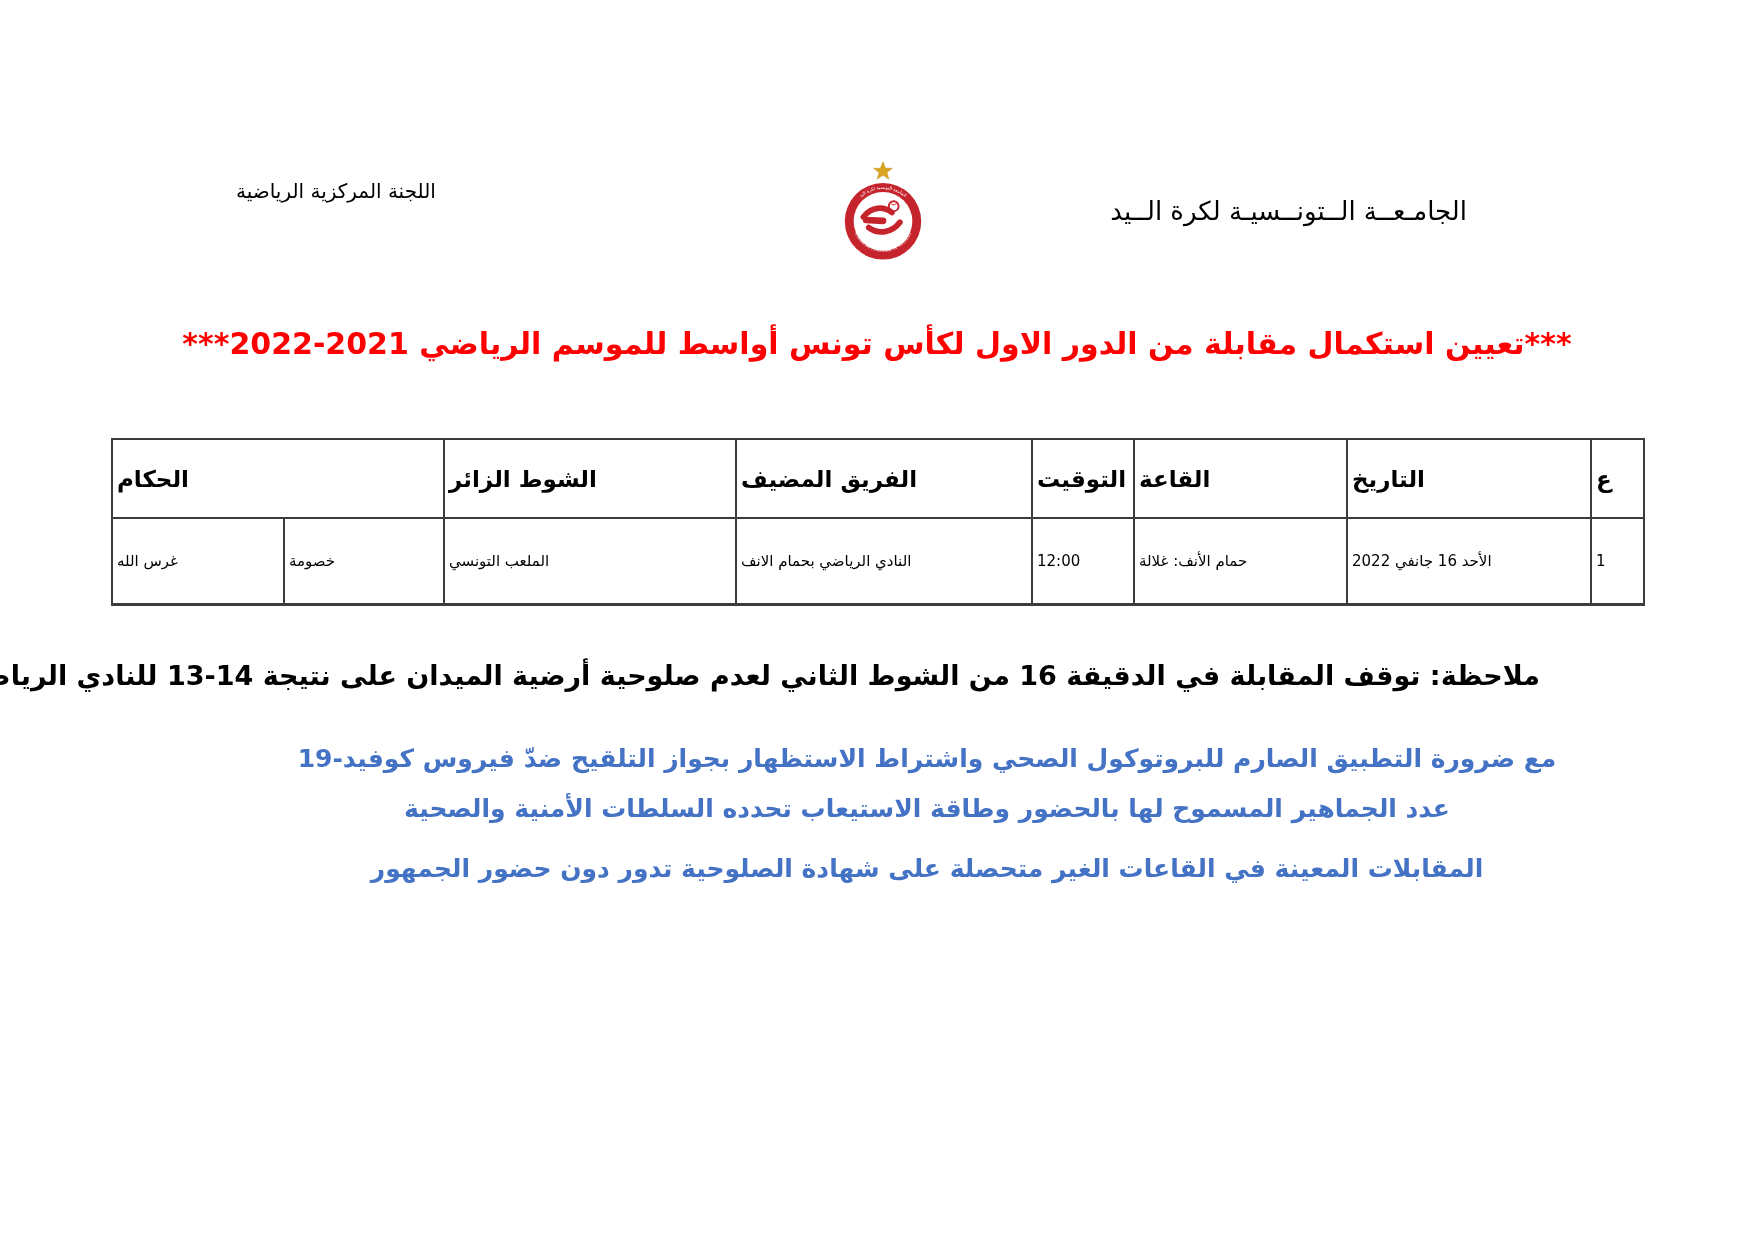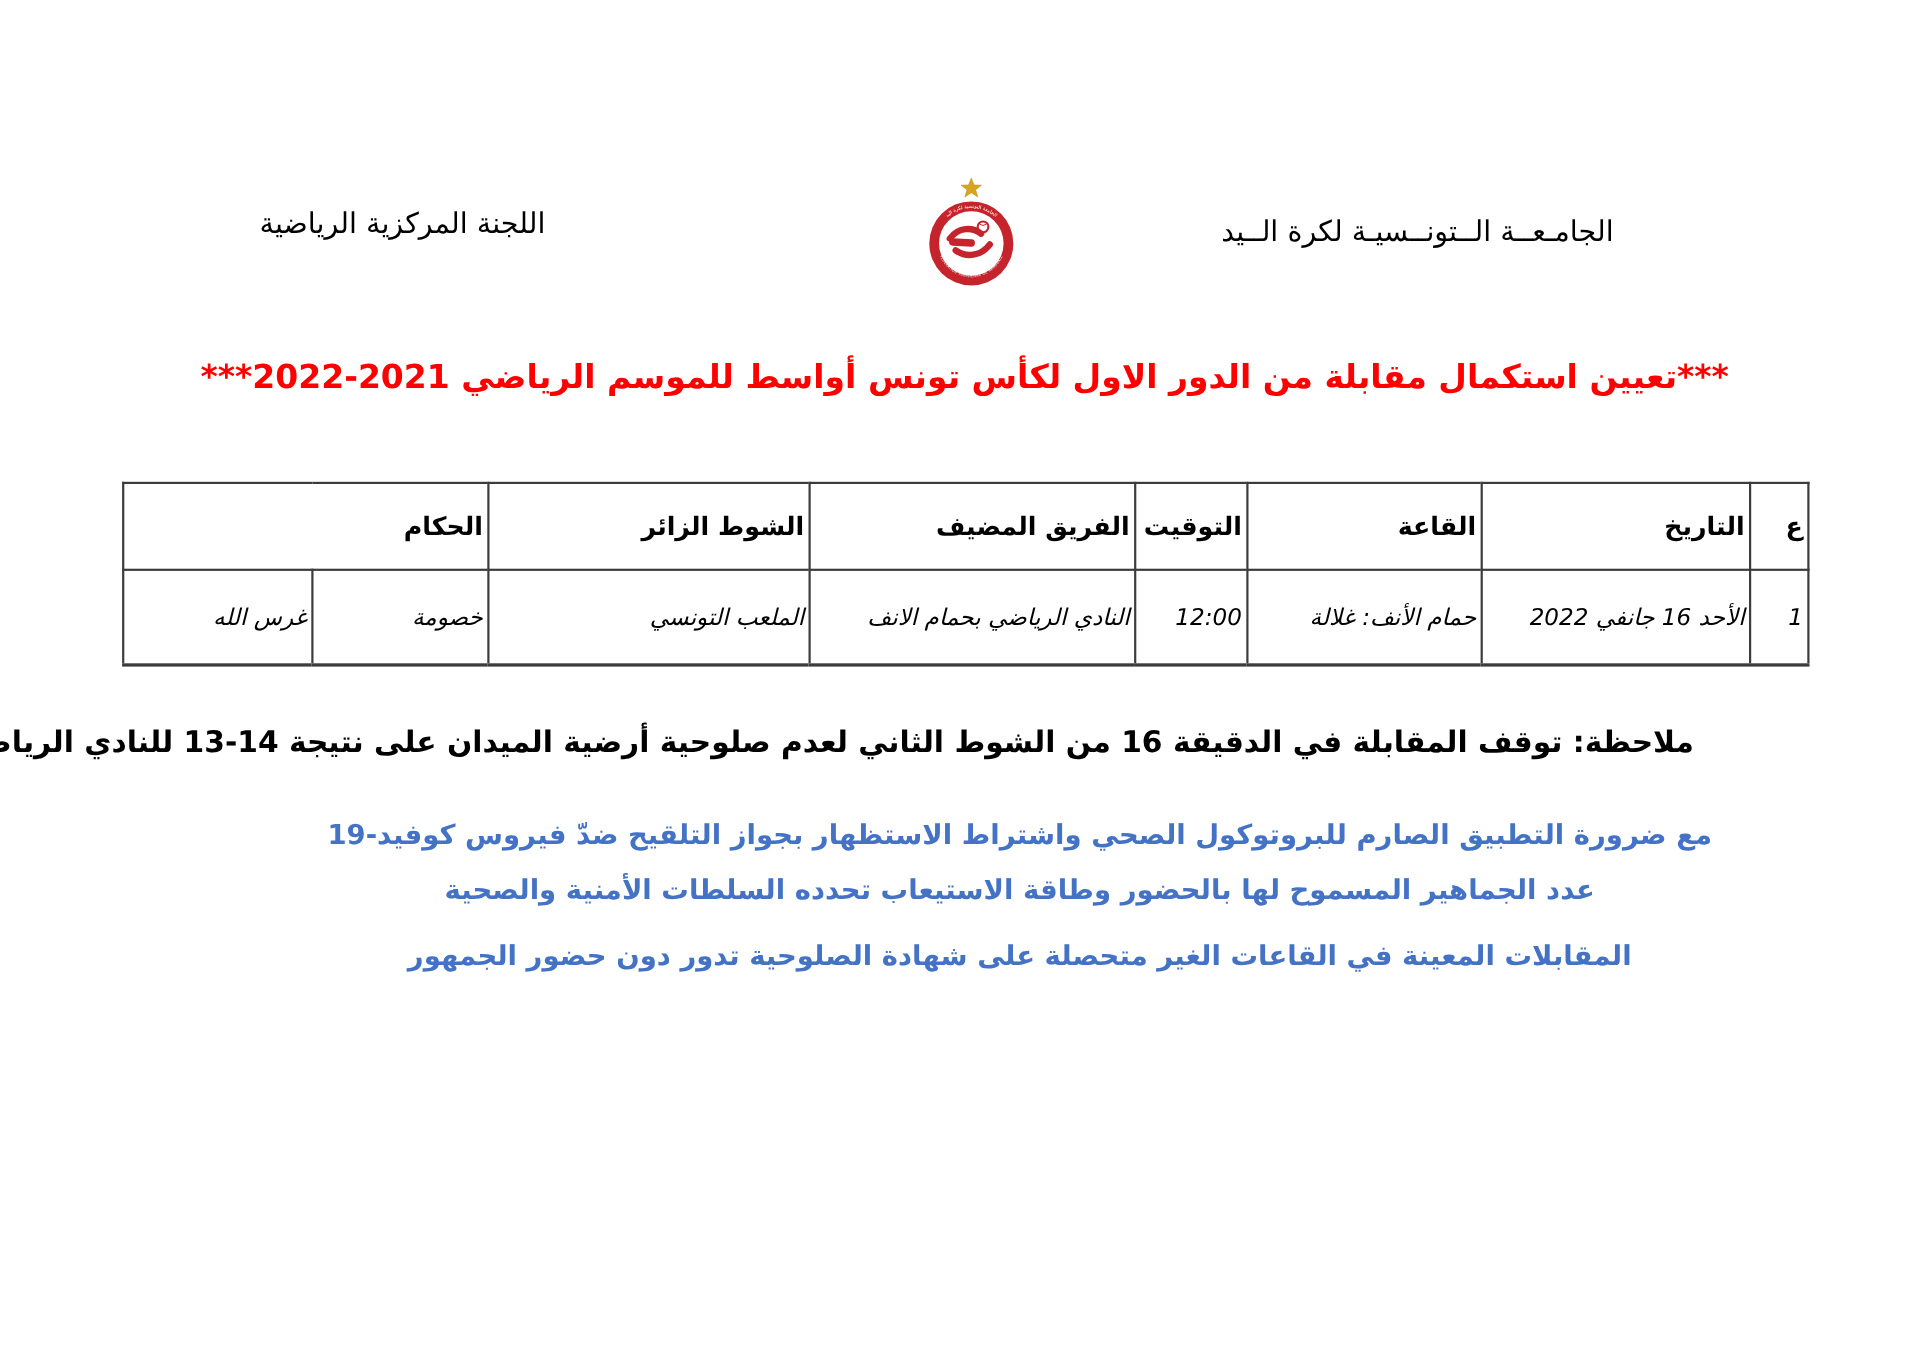--- a/index.html
+++ b/index.html
@@ -11,22 +11,22 @@
     overflow:hidden;
     margin:0 auto;
     direction:rtl;
   }
   
   .fed-name{
     position:absolute;top:196px;right:287px;
     font-size:26px;color:#000;white-space:nowrap;
   }
   .committee-name{
-    position:absolute;top:189px;left:236px;
-    font-size:26px;color:#000;white-space:nowrap;
+    position:absolute;top:179px;left:236px;
+    font-size:20px;color:#000;white-space:nowrap;
   }
   .logo{
     position:absolute;top:160px;left:843px;
     width:80px;height:104px;
   }
   
   .doc-title{
     position:absolute;top:282px;right:0;left:0;
     text-align:center;
     font-size:30px;font-weight:bold;
@@ -37,29 +37,29 @@
   
   table.matches{
     position:absolute;top:438px;right:109px;
     width:1532px;
     border-collapse:collapse;
     direction:rtl;
     table-layout:fixed;
   }
   table.matches th,table.matches td{
     border:2px solid #3c3c3c;
-    text-align:right;vertical-align:middle;
+    text-align:left;vertical-align:middle;
     padding:0 4px;
     overflow:hidden;
     color:#000;
   }
   table.matches tr.hdr{height:79px;}
   table.matches tr.hdr th{font-size:23px;font-weight:bold;}
   table.matches tr.data{height:86px;}
-  table.matches tr.data td{font-size:21px;border-bottom-width:3px;font-style:italic;}
+  table.matches tr.data td{font-size:15px;border-bottom-width:3px;}
   
   .main-note{
     position:absolute;top:660px;right:214px;
     font-size:27px;font-weight:bold;color:#000;
     white-space:nowrap;direction:rtl;
   }
   .blue-note{
     position:absolute;right:110px;left:210px;
     text-align:center;
     font-size:25px;font-weight:bold;

